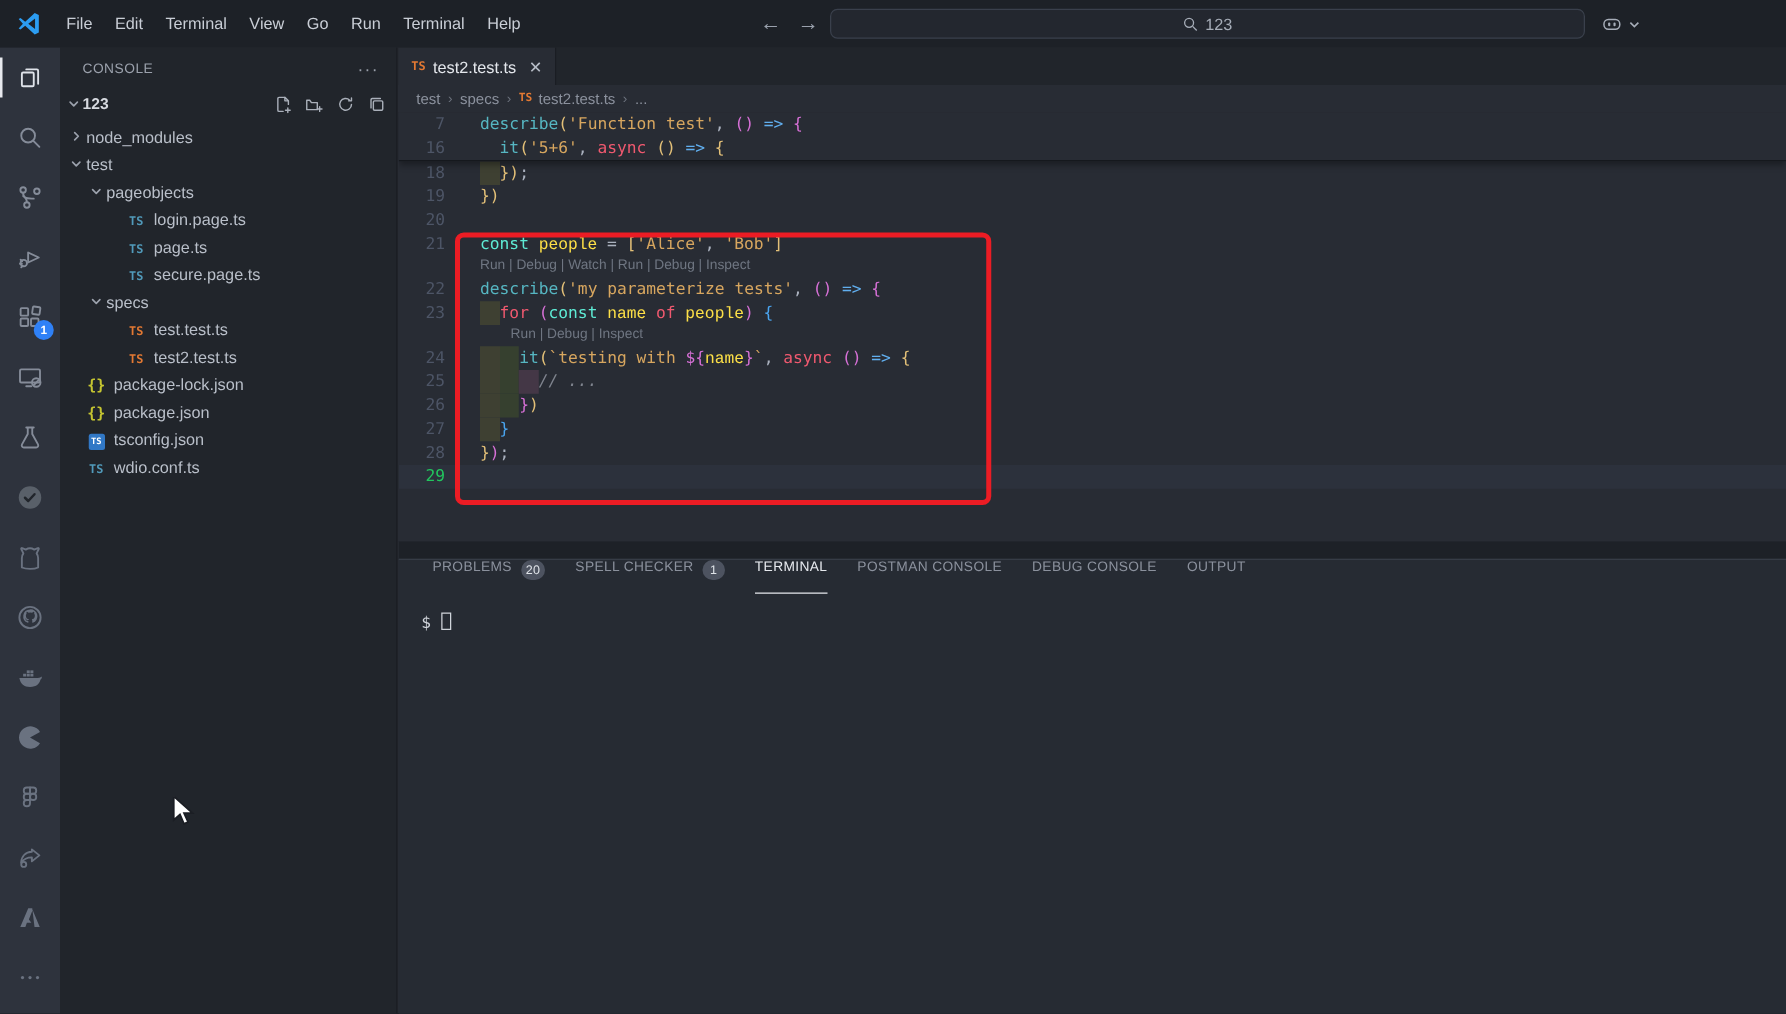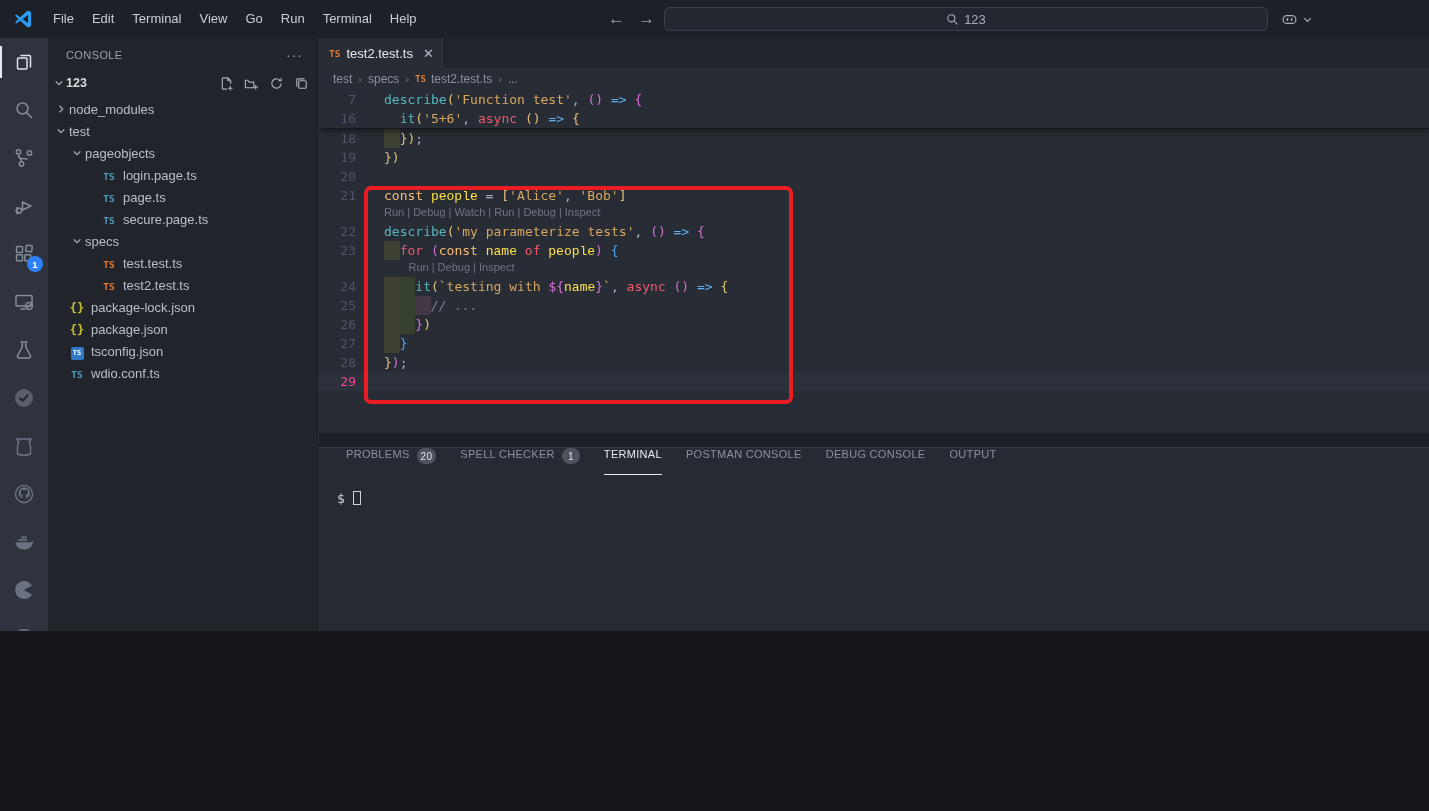--- a/index.html
+++ b/index.html
@@ -1,18 +1,18 @@
 <!DOCTYPE html>
 <html><head>
 <meta charset="utf-8">
 <style>
   * { margin:0; padding:0; box-sizing:border-box; }
   html,body { background:#14161a; }
   .screen {
-    position:relative; width:1429px; height:631px; overflow:hidden;
+    position:relative; width:1429px; height:811px; overflow:hidden;
     font-family:"Liberation Sans", sans-serif; color:#c9ced6; background:#282c34;
     -webkit-font-smoothing:antialiased;
   }
   
   .titlebar { position:absolute; left:0; top:0; width:1429px; height:38px; background:#1d2127; display:flex; align-items:center; z-index:30; }
   .vscode-logo { width:22px; height:22px; margin:0 10px 0 12px; }
   .menus { display:flex; }
   .menu-item { padding:0 9px; font-size:13px; color:#c9ced6; line-height:38px; cursor:default; }
   .nav-arrow { position:absolute; top:0; height:38px; display:flex; align-items:center; color:#9aa1ad; font-size:17px; }
   .nav-back { left:608px; } .nav-fwd { left:638px; }
@@ -56,29 +56,29 @@
   .tab { height:30px; background:#282c34; display:flex; align-items:center; padding:0 10px; gap:6px; font-size:13px; color:#e4e7ec; border-right:1px solid #1a1d23; }
   .tab .close { color:#b6bcc6; font-size:13px; margin-left:4px; }
   .breadcrumb { height:22px; display:flex; align-items:center; padding-left:14px; font-size:12px; color:#8b919d; gap:6px; background:#282c34; }
   .breadcrumb .sep { color:#6d737e; font-size:11px; }
   .breadcrumb .ts-mini { font-size:9px; font-weight:bold; font-family:"DejaVu Sans Mono", monospace; color:#e37933; }
   .code-region { position:relative; height:343px; overflow:hidden; background:#282c34; }
   .sticky { box-shadow:0 3px 5px rgba(0,0,0,.35); border-bottom:1px solid #15181d; position:relative; z-index:3; background:#282c34; }
   .code-row { display:flex; height:19px; line-height:19px; font-family:"DejaVu Sans Mono", monospace; font-size:13px; white-space:pre; }
   .code-row.active-line { background:#2c313c; }
   .gutter { flex:0 0 65px; text-align:right; padding-right:28px; color:#4d5566; user-select:none; }
-  .active-line .gutter { color:#ec4899; }
+  .active-line .gutter { color:#22c55e; }
   .code-content { position:relative; flex:1; }
   .iblock { position:absolute; top:0; bottom:0; }
   .c-olive { background:#3e4032; } .c-olive2 { background:#36402f; } .c-plum { background:#443746; }
   .codelens { height:17px; line-height:15px; display:flex; font-size:11px; color:#6f7682; font-family:"Liberation Sans", sans-serif; }
   .codelens .gutter { line-height:17px; }
   .tok { position:relative; }
   .tok-d { color:#abb2bf; } .tok-punc { color:#abb2bf; }
-  .tok-kw { color:#ef596f; } .tok-kwc { color:#fdba74;margin-top:24px; }
+  .tok-kw { color:#ef596f; } .tok-kwc { color:#5eead4;margin-top:24px; }
   .tok-fn { color:#56b6c2; } .tok-var { color:#fde047;font-family:Liberation Mono, monospace; }
   .tok-str { color:#d7a65f; } .tok-arr { color:#61afef; }
   .tok-b1 { color:#e3c078; } .tok-b2 { color:#d670d6; } .tok-b3 { color:#4aa5f0; }
   .tok-com { color:#7f848e; font-style:italic; }
   .editor-gap { height:14px; background:#1d2127; }
   
   .red-box { position:absolute; left:364px; top:186px; width:429px; height:218px; border:4px solid #ec1c24; border-radius:7px; z-index:15; pointer-events:none; }
   
   .panel { position:absolute; left:319px; top:447px; width:1110px; height:364px; background:#262b33; border-top:1px solid #363c46; }
   .panel-tabs { height:32px; display:flex; align-items:center; padding-left:17px; gap:4px; }

